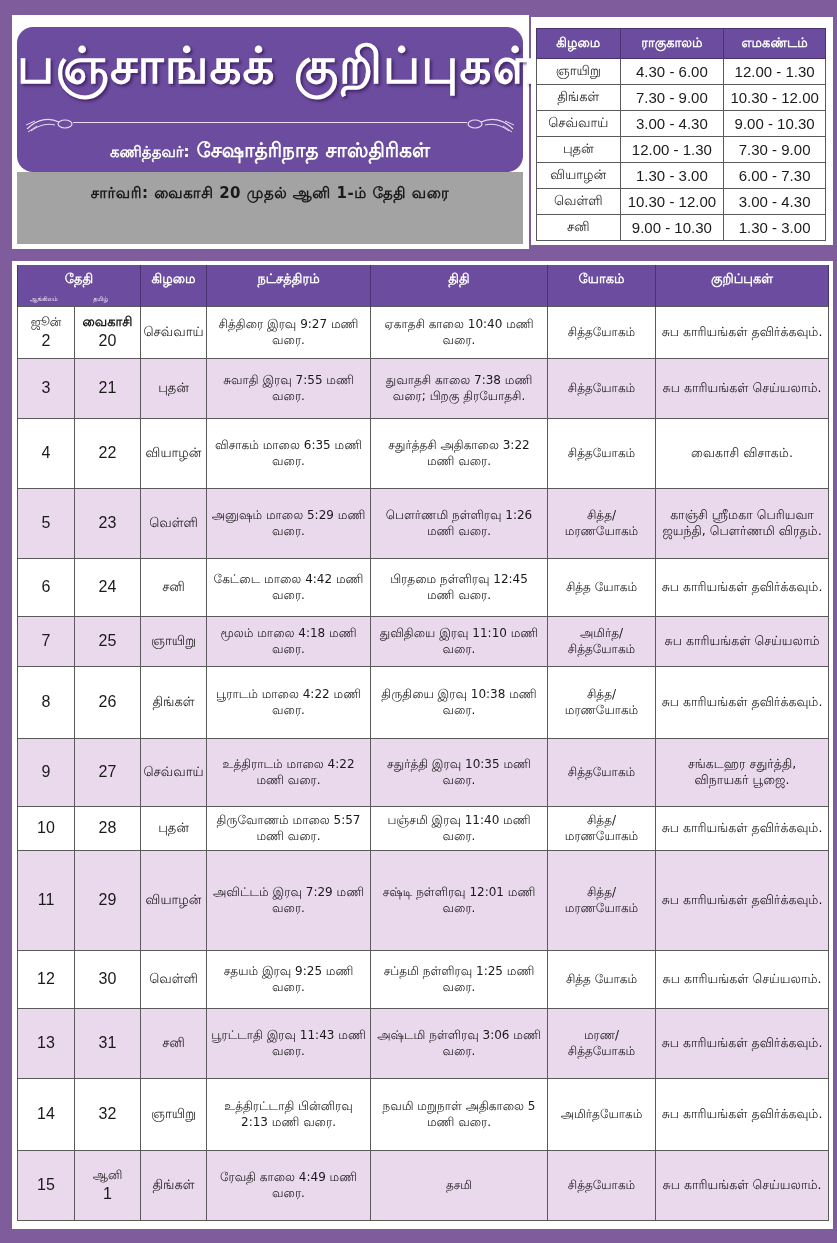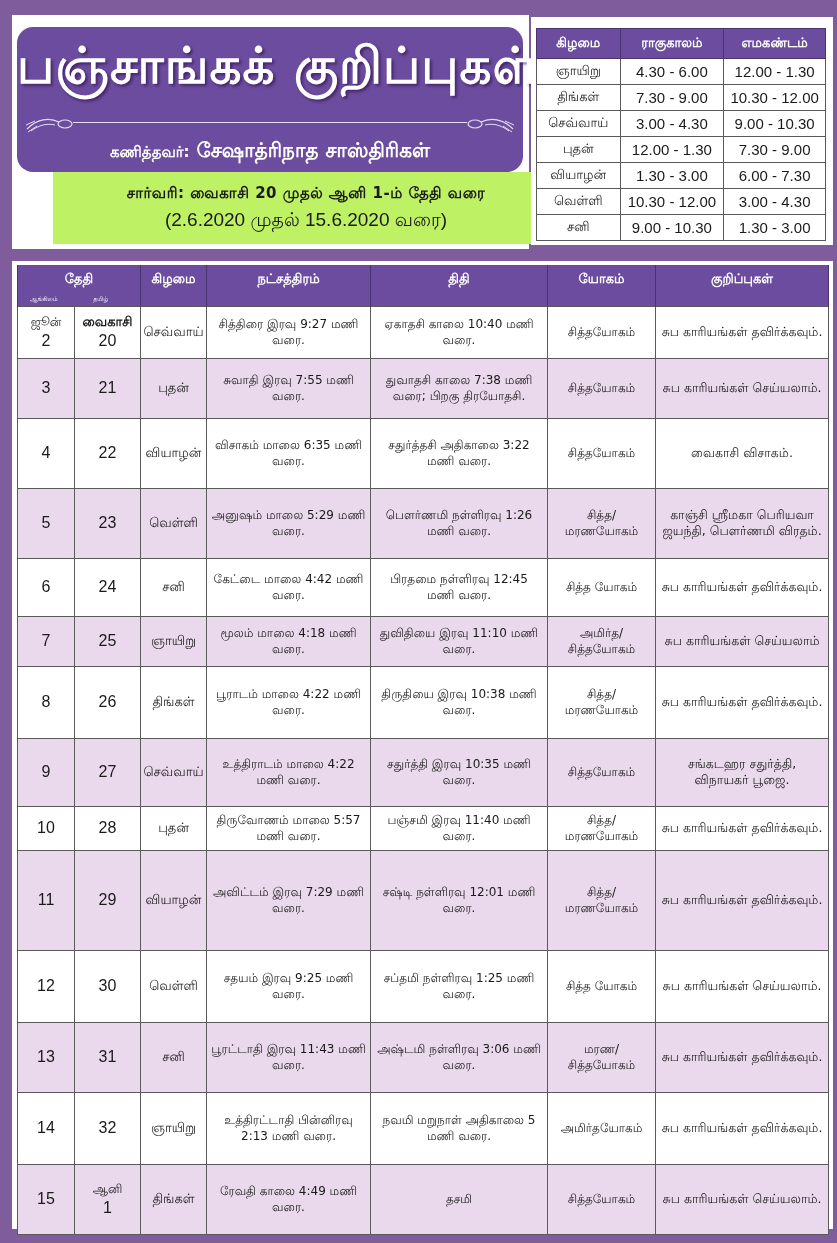--- a/index.html
+++ b/index.html
@@ -38,23 +38,22 @@
   }
   .ornament .flourish.left { left: 0; }
   .ornament .flourish.right { right: 0; transform: scaleX(-1); }
   .author {
     position: absolute; left: 0; right: 0; top: 108px;
     font-family: "DejaVu Sans", sans-serif; font-weight: bold;
     font-size: 20px; line-height: 30px; white-space: nowrap;
   }
   .author .lbl { font-size: 15px; }
   .subtitle-band {
-    width: 100%; height: 72px; background: #bef264; text-align: center;
+    width: 100%; height: 72px; background: #a3a3a3; text-align: center;
     padding-top: 8px;
-    margin-left: 36px;
   }
   .subtitle-1 {
     font-family: "DejaVu Sans", sans-serif; font-weight: bold; font-size: 15px; line-height: 26px;
     letter-spacing: 0.5px; white-space: nowrap;
   }
   .subtitle-2 {
     font-family: "Liberation Sans", sans-serif; font-size: 19px; line-height: 28px; white-space: nowrap;
   }
 
   
@@ -140,21 +139,20 @@
         <path d="M1 12 L10 8 M3 19 L12 13" stroke="#e8dcf5" stroke-width="1" fill="none"></path>
       </svg>
     </div>
     <div class="author">
       <span class="lbl">கணித்தவர்:</span>
       <span>சேஷாத்ரிநாத சாஸ்திரிகள்</span>
     </div>
   </div>
   <div class="subtitle-band">
     <div class="subtitle-1">சார்வரி: வைகாசி 20 முதல் ஆனி 1-ம் தேதி வரை</div>
-    <div class="subtitle-2">(2.6.2020 முதல் 15.6.2020 வரை)</div>
   </div>
 </div>
 
 <div class="rahu-frame">
   <table class="rahu-table">
     <colgroup>
         <col class="c1">
         <col class="c2">
         <col class="c3">
       </colgroup>
@@ -315,21 +313,21 @@
         </tr>
         <tr class="alt" style="height: 100px;">
           <td class="num"><span>11</span></td>
           <td class="num"><span>29</span></td>
           <td class="day">வியாழன்</td>
           <td>அவிட்டம் இரவு 7:29 மணி வரை.</td>
           <td>சஷ்டி நள்ளிரவு 12:01 மணி வரை.</td>
           <td>சித்த/ மரணயோகம்</td>
           <td class="note">சுப காரியங்கள் தவிர்க்கவும்.</td>
         </tr>
-        <tr class="plain" style="height: 72px;">
+        <tr class="plain" style="height: 58px;">
           <td class="num"><span>12</span></td>
           <td class="num"><span>30</span></td>
           <td class="day">வெள்ளி</td>
           <td>சதயம் இரவு 9:25 மணி வரை.</td>
           <td>சப்தமி நள்ளிரவு 1:25 மணி வரை.</td>
           <td>சித்த யோகம்</td>
           <td class="note">சுப காரியங்கள் செய்யலாம்.</td>
         </tr>
         <tr class="alt" style="height: 70px;">
           <td class="num"><span>13</span></td>

